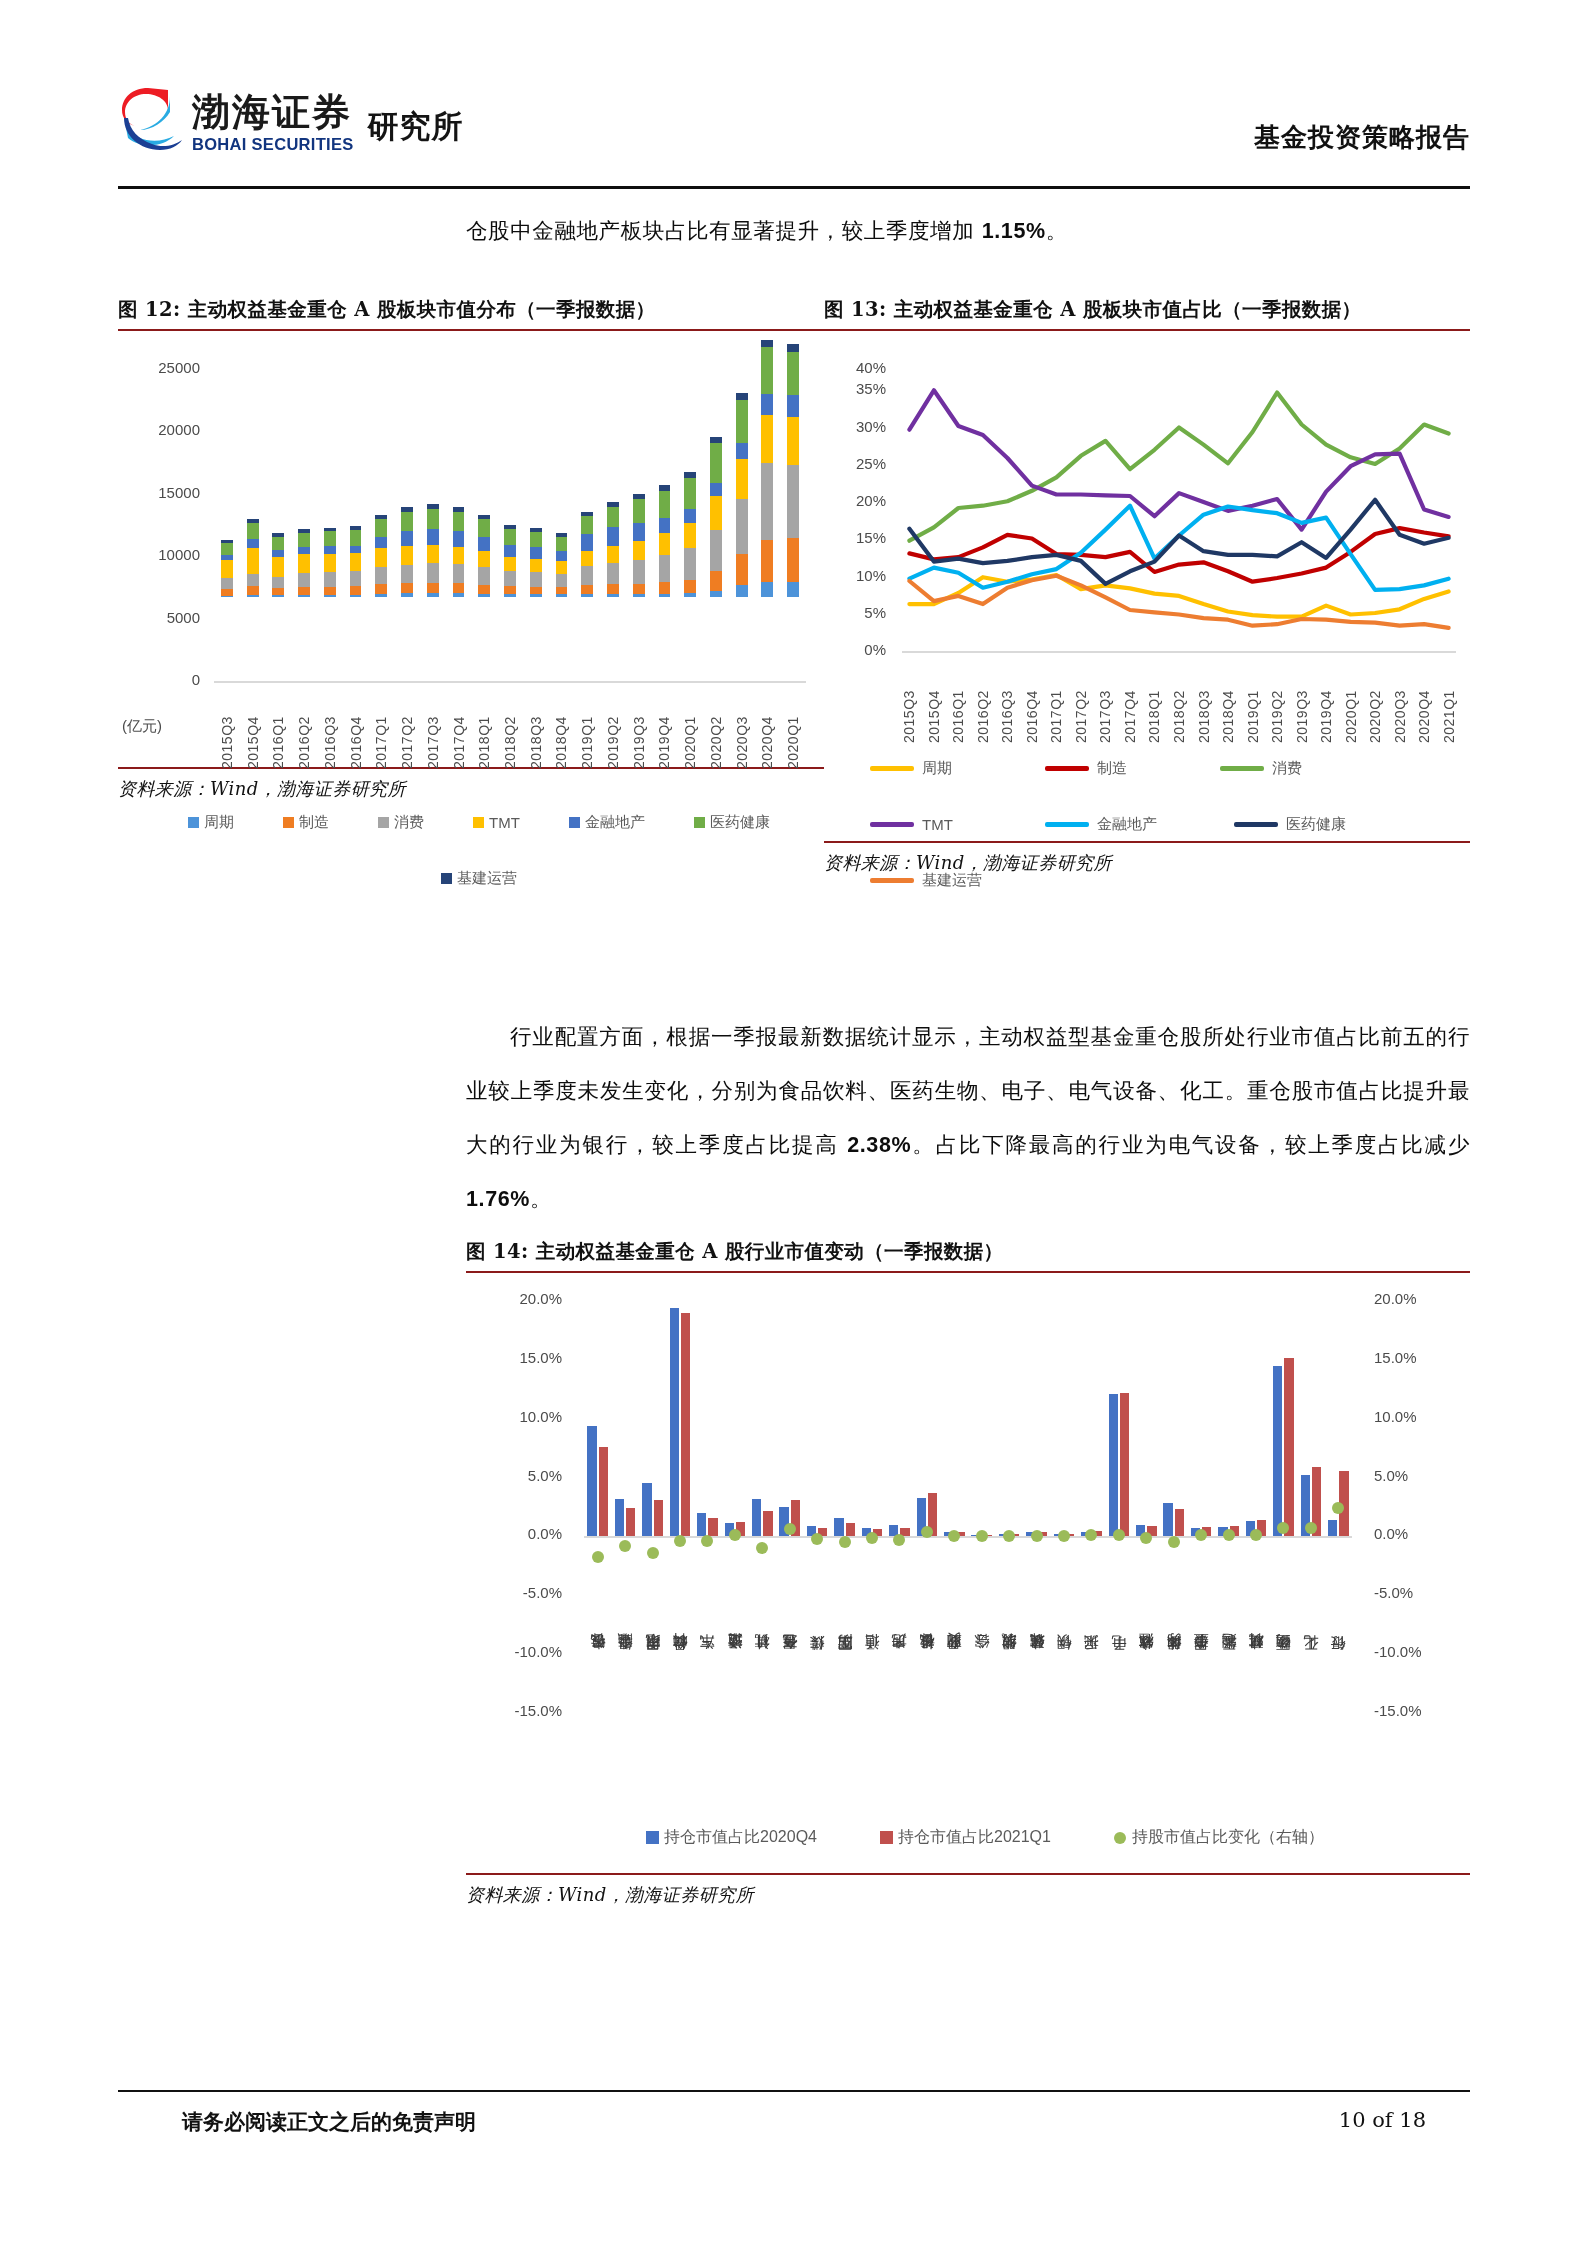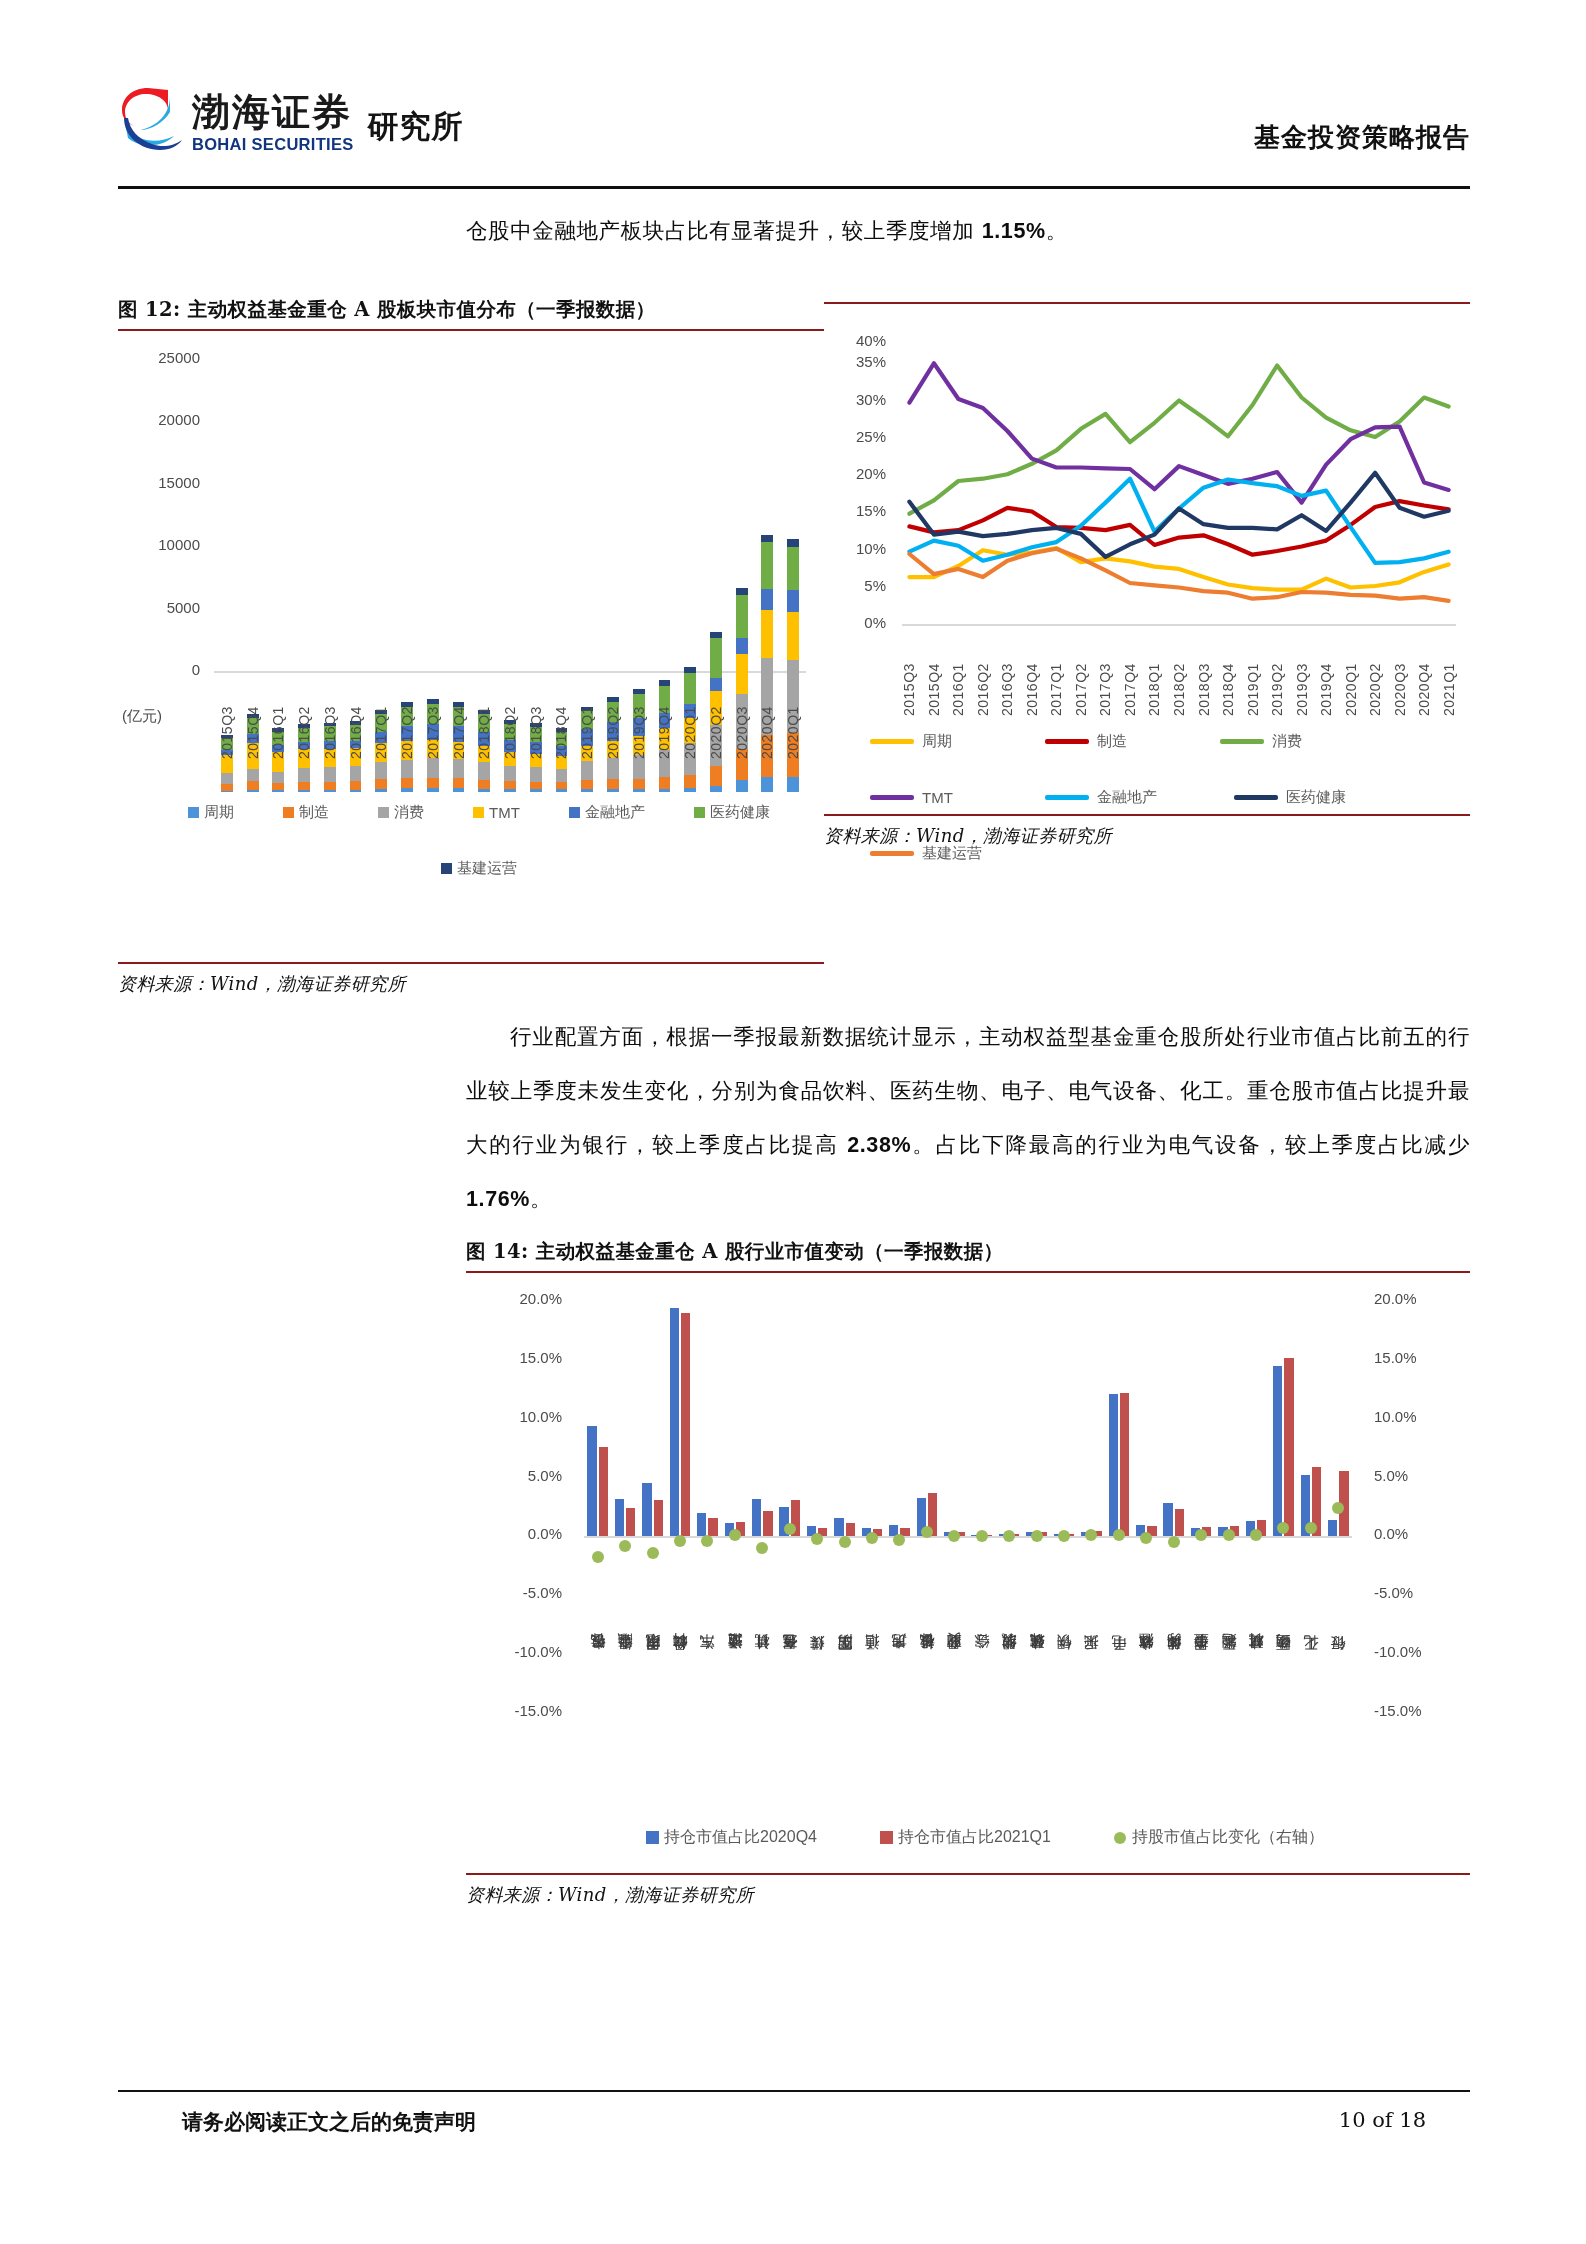--- a/index.html
+++ b/index.html
@@ -108,21 +108,21 @@
   <div class="header-rule"></div>
 
   <div class="para para-top">
     <span>仓股中金融地产板块占比有显著提升，较上季度增加 </span><b>1.15%</b><span>。</span>
   </div>
 
   <div class="fig" id="fig12">
     <div class="fig-head">图 12: 主动权益基金重仓 A 股板块市值分布（一季报数据）</div>
     <div class="fig-rule"></div>
 
-    <div class="chart-area" id="fig12-chart" style="height:631px;">
+    <div class="chart-area" id="fig12-chart" style="height:426px;margin-top:10px;">
         <div class="ylab" style="left:0;width:82px;top:18px;">25000</div>
         <div class="ylab" style="left:0;width:82px;top:80.39999999999998px;">20000</div>
         <div class="ylab" style="left:0;width:82px;top:142.8px;">15000</div>
         <div class="ylab" style="left:0;width:82px;top:205.2px;">10000</div>
         <div class="ylab" style="left:0;width:82px;top:267.6px;">5000</div>
         <div class="ylab" style="left:0;width:82px;top:330px;">0</div>
         <div class="axis-line" style="left:96px;top:340px;width:592px;"></div>
         <div class="unit-lab" style="left:4px;top:376px;">(亿元)</div>
         <div class="bar-col" style="left:102.94956521739131px;width:11.840000000000002px;bottom:170px;height:312px;justify-content:flex-start;">
           <div class="seg" style="height:1.4975999999999998px;background:#4d93d9;"></div>
@@ -384,20 +384,21 @@
             <span class="lg-txt">基建运营</span>
           </div>
         </div>
       </div>
 
     <div class="src-rule"></div>
     <div class="fig-src">资料来源：Wind，渤海证券研究所</div>
   </div>
 
   <div class="fig" id="fig13">
+    <div class="fig-head">图 13: 主动权益基金重仓 A 股板块市值占比（一季报数据）</div>
     <div class="fig-rule"></div>
 
     <div class="chart-area" id="fig13-chart" style="height:510px;">
         <div class="ylab" style="left:0;width:62px;top:310px;">0%</div>
         <div class="ylab" style="left:0;width:62px;top:272.75px;">5%</div>
         <div class="ylab" style="left:0;width:62px;top:235.5px;">10%</div>
         <div class="ylab" style="left:0;width:62px;top:198.25px;">15%</div>
         <div class="ylab" style="left:0;width:62px;top:161px;">20%</div>
         <div class="ylab" style="left:0;width:62px;top:123.75px;">25%</div>
         <div class="ylab" style="left:0;width:62px;top:86.5px;">30%</div>

